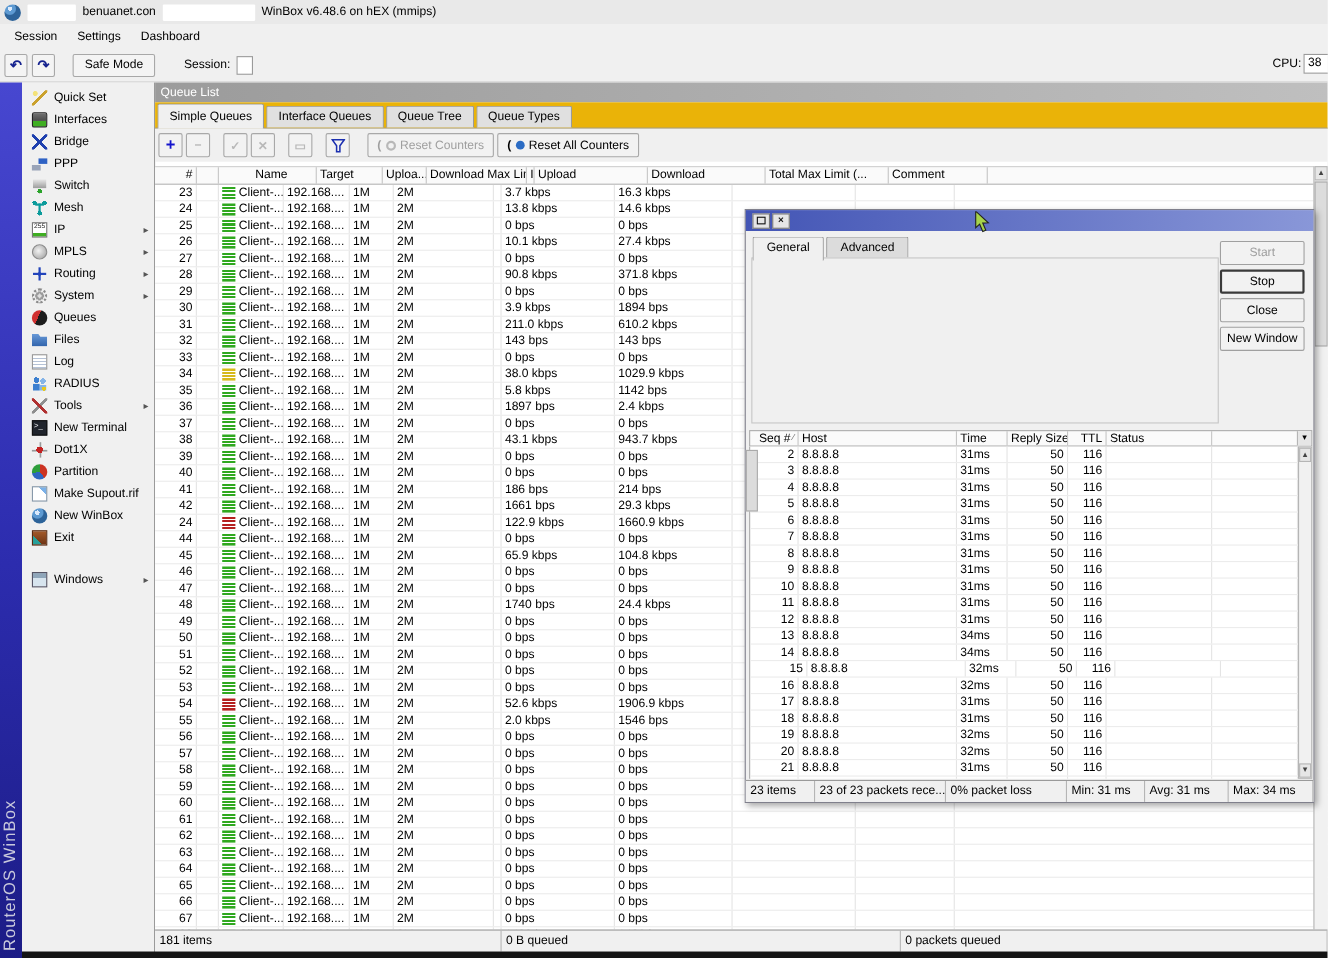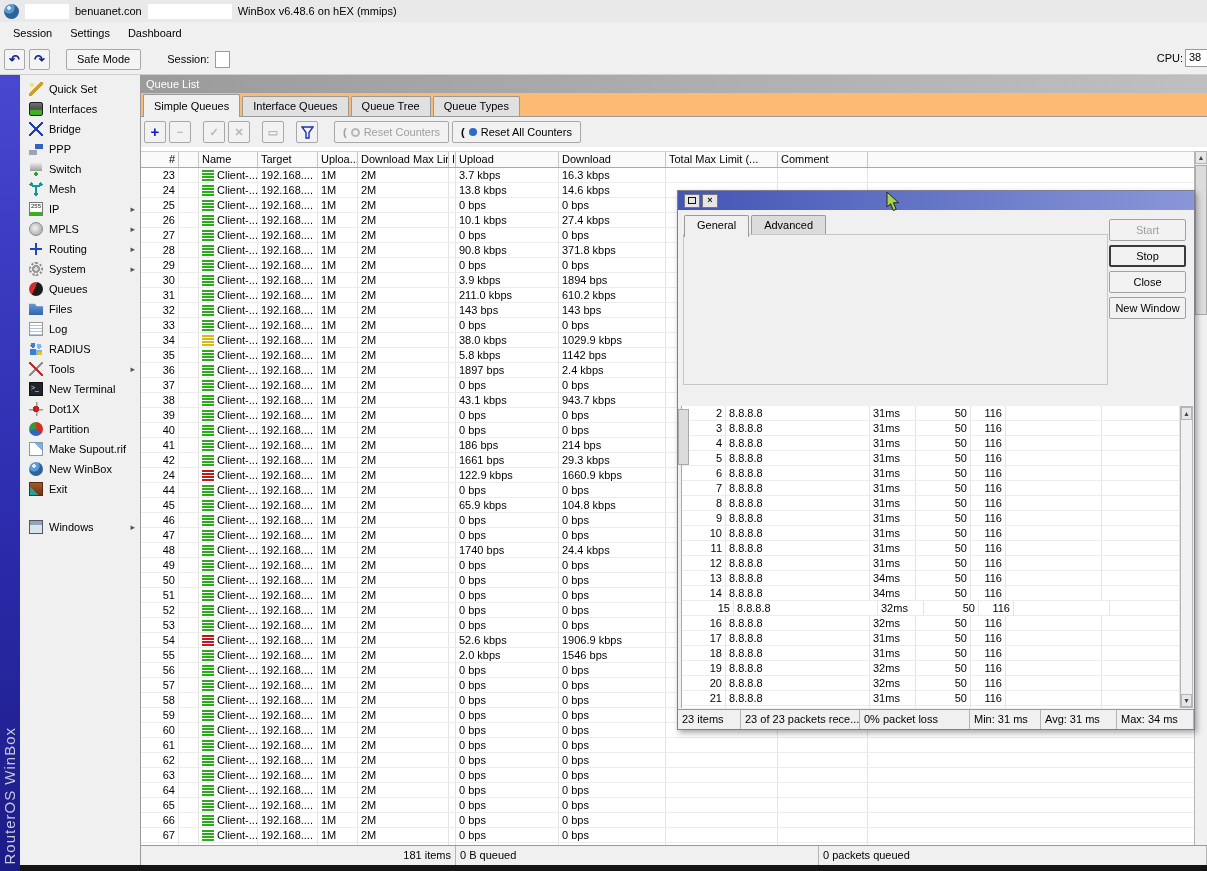--- a/index.html
+++ b/index.html
@@ -52,21 +52,21 @@
 .ic-dot1x{background:radial-gradient(circle at 7px 7px,#c42222 0 3px,transparent 3px),linear-gradient(#9a9a9a,#9a9a9a) 6.5px 0/1.5px 14px no-repeat,linear-gradient(#9a9a9a,#9a9a9a) 0 6.5px/14px 1.5px no-repeat}
 .ic-partition{border-radius:50%;background:conic-gradient(#cc3322 0 140deg,#2e66c0 140deg 260deg,#2d9e3a 260deg)}
 .ic-supout{border:1px solid #8899aa;background:linear-gradient(225deg,#7ab0e8 0 5px,#fff 5px)}
 .ic-newwinbox{border-radius:50%;background:radial-gradient(circle at 5px 4px,#dbeafc 0 2px,#5d9ad2 2px 5px,#2d6399 6px)}
 .ic-exit{border:1px solid #5a2a10;background:linear-gradient(45deg,#27a09a 0 35%,transparent 35%),linear-gradient(#a35a2a,#6e3414)}
 .ic-windows{border:1px solid #556;background:linear-gradient(#8fa6ba 0 4px,#d7e4ee 4px)}
 
 
 #queue-win{position:absolute;left:140px;top:75px;width:1067px;height:796px;background:#fff;border-left:1px solid #9a9a9a}
 #qw-title{height:18px;line-height:18px;background:linear-gradient(90deg,#9b9b9b,#bfbfbf);color:#fff;padding-left:5px}
-#qw-tabs{position:absolute;left:0;top:18px;width:100%;height:24px;background:#fdba74;display:flex;align-items:flex-end;padding-left:2px;border-bottom:1px solid #9a9a9a}
+#qw-tabs{position:absolute;left:0;top:18px;width:100%;height:24px;background:#eab308;display:flex;align-items:flex-end;padding-left:2px;border-bottom:1px solid #9a9a9a}
 .tab{height:20px;line-height:19px;padding:0 10px;border:1px solid #9a9a9a;border-bottom:none;background:#e0e0e0;margin-right:2px;border-radius:2px 2px 0 0;white-space:nowrap}
 .tab.active{background:#f0f0f0;height:23px;margin-bottom:-1px;line-height:22px}
 #qw-toolbar{position:absolute;left:0;top:42px;width:100%;height:30px;background:#f0f0f0;display:flex;align-items:center;gap:3px;padding-left:3px}
 .qbtn{height:22px;min-width:22px;border:1px solid #a8a8a8;background:#f2f2f2;border-radius:2px;display:inline-flex;align-items:center;justify-content:center;padding:0 3px}
 .qbtn.txt{padding:0 8px;gap:4px}
 .glyph-add{color:#1414cc;font-weight:bold;font-size:15px;line-height:14px}
 .glyph-dis{color:#b8b8b8;font-weight:bold}
 .ring{width:8px;height:8px;border-radius:50%}
 .ring.blue{background:#2b6cc4}
 .ring.grey{border:2px solid #b8b8b8;width:9px;height:9px}
@@ -296,21 +296,21 @@
     </span>
     <span class="qbtn txt">
       <span class="paren">(</span>
         <span class="ring blue"></span>
       <span>Reset All Counters</span>
     </span>
   </div>
   <div id="qw-header">
       <div class="hcell right" style="width: 38px;">#</div>
       <div class="hcell" style="width: 20px;"></div>
-      <div class="hcell" style="width: 59px;">Name</div>
+      <div class="hcell" style="width: 59px; margin-left: 30px;">Name</div>
       <div class="hcell" style="width: 60px;">Target</div>
       <div class="hcell" style="width: 40px;">Uploa...</div>
       <div class="hcell" style="width: 91px;">Download Max Limit</div>
       <div class="hcell" style="width: 7px;">I</div>
       <div class="hcell" style="width: 103px;">Upload</div>
       <div class="hcell" style="width: 107px;">Download</div>
       <div class="hcell" style="width: 112px;">Total Max Limit (...</div>
       <div class="hcell" style="width: 90px;">Comment</div>
       <div class="hcell" style="flex: 1 1 auto;"></div>
     </div>
@@ -1096,21 +1096,21 @@
         <div class="q-cell" style="width: 112px;"></div>
         <div class="q-cell" style="width: 90px;"></div>
         <div class="q-cell" style="flex: 1 1 auto;"></div>
       </div>
     </div>
   <div id="qw-vscroll">
     <div class="scroll-arrow">▲</div>
     <div id="qw-thumb"></div>
   </div>
   <div id="qw-status">
-      <div class="scell" style="width: 315px; text-align: right;">181 items</div>
+      <div class="scell" style="width: 315px;">181 items</div>
       <div class="scell" style="width: 363px;">0 B queued</div>
       <div class="scell" style="flex: 1 1 auto;">0 packets queued</div>
     </div>
 </div>
 
 <div id="ping-win">
   <div id="pw-title">
     <span class="pw-cap">
         <span style="width:8px;height:7px;border:1px solid #111;display:inline-block"></span>
       </span>
@@ -1140,20 +1140,29 @@
 
   <div class="f-label" style="left:0;top:350px;width:76px">Timeout:</div>
   <div class="f-input" style="left:81px;top:347px;width:319px">1000</div>
   <div class="f-label" style="left:404px;top:350px;text-align:left">ms</div>
 
   <div class="pw-btn disabled" style="top:28px">Start</div>
   <div class="pw-btn default" style="top:54px">Stop</div>
   <div class="pw-btn" style="top:80px">Close</div>
   <div class="pw-btn" style="top:106px">New Window</div>
 
+  <div id="pw-thead">
+      <div class="hcell" style="width: 44px; justify-content: flex-end; display: flex;">Seq #<span class="sort-g">∕</span></div>
+      <div class="hcell" style="width: 144px;">Host</div>
+      <div class="hcell" style="width: 46px;">Time</div>
+      <div class="hcell right" style="width: 55px;">Reply Size</div>
+      <div class="hcell right" style="width: 35px;">TTL</div>
+      <div class="hcell" style="width: 96px;">Status</div>
+      <div id="pw-colbtn">▼</div>
+    </div>
   <div id="pw-tbody">
       <div class="p-row">
         <div class="q-cell right" style="width: 44px;">2</div>
         <div class="q-cell" style="width: 144px;">8.8.8.8</div>
         <div class="q-cell" style="width: 46px;">31ms</div>
         <div class="q-cell right" style="width: 55px;">50</div>
         <div class="q-cell right" style="width: 35px;">116</div>
         <div class="q-cell" style="width: 96px;"></div>
         <div class="q-cell" style="flex: 1 1 auto;"></div>
       </div>

